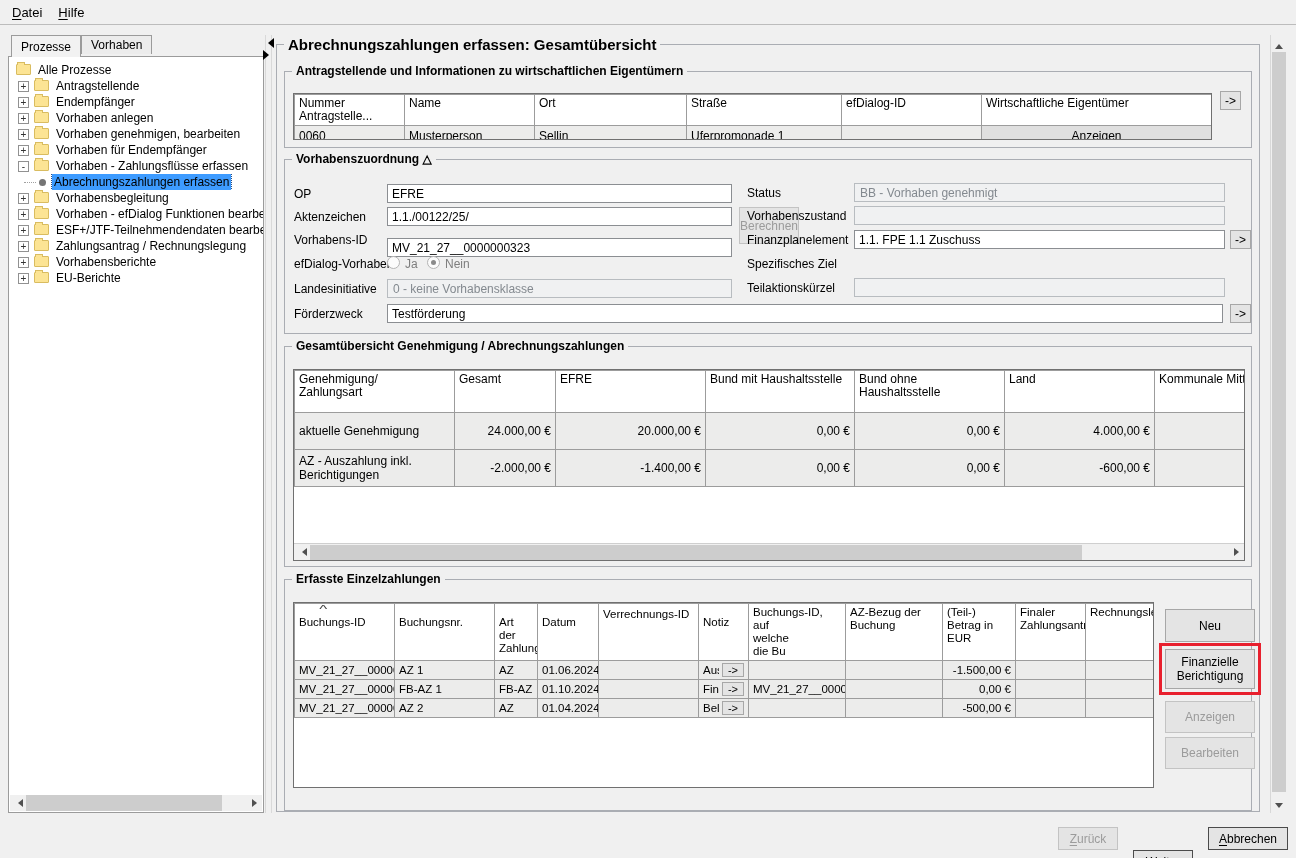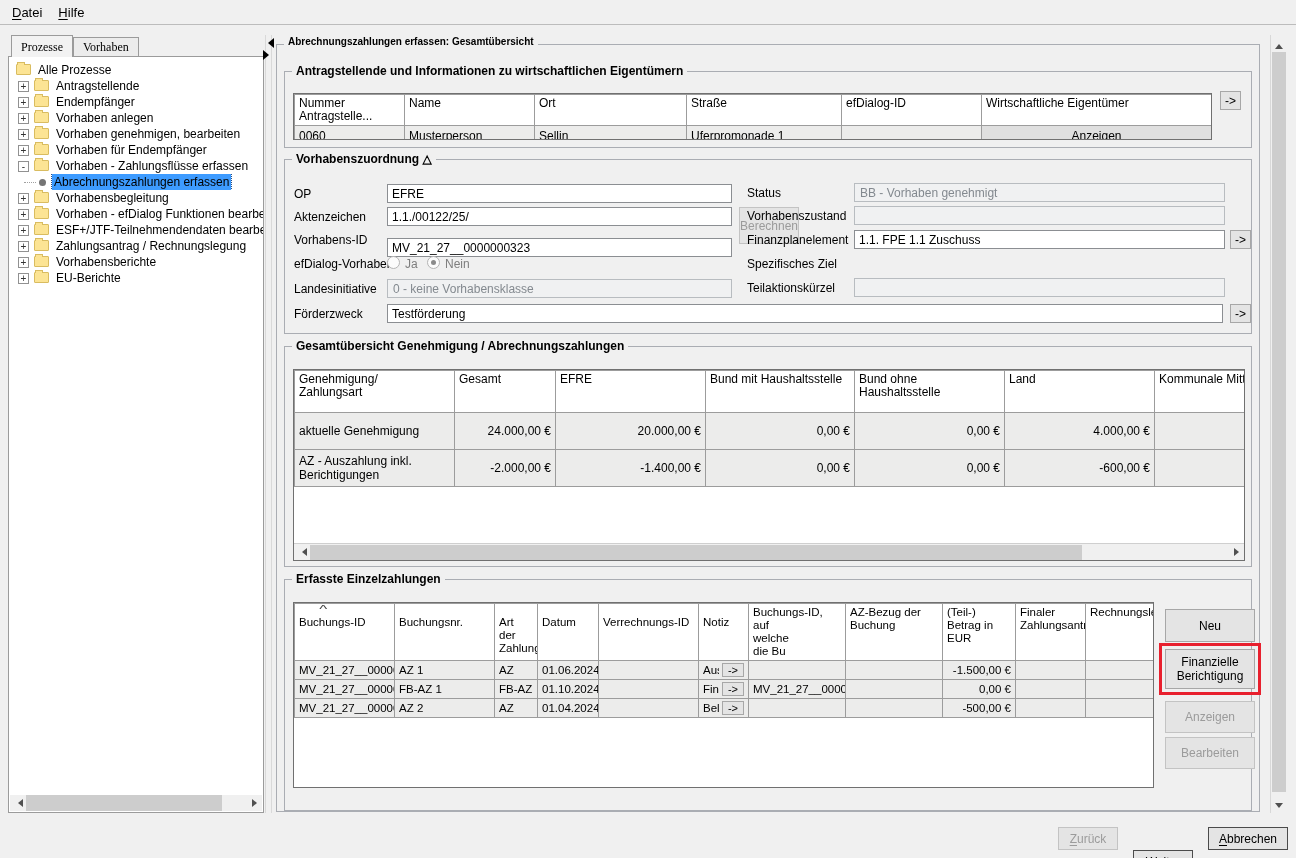--- a/index.html
+++ b/index.html
@@ -14,21 +14,21 @@
   }
 
   
   .menubar { position:absolute; top:0; left:0; width:1296px; height:25px;
              border-bottom:1px solid #bcbcbc; display:flex; align-items:center; padding-left:4px; }
   .menu-item { padding:3px 8px; font-size:13px; cursor:default; }
   .accel { text-decoration:underline; text-underline-offset:2px; }
 
   
   .sidebar { position:absolute; left:8px; top:35px; width:256px; height:778px; }
-  .tabstrip { display:flex; align-items:center; height:22px; padding-left:3px;font-family:Liberation Serif, serif; }
+  .tabstrip { display:flex; align-items:flex-start; height:22px; padding-left:3px; }
   .tab { border:1px solid #9b9b9b; border-bottom:none; background:#ececec;
          padding:2px 9px 2px; height:19px; font-size:12px; }
   .tab.active { background:#f2f2f2; height:22px; padding-top:4px; position:relative; z-index:2; }
   .tree-panel { position:absolute; left:0; right:0; top:21px; bottom:0;
                 border:1px solid #9b9b9b; background:#fff; overflow:hidden; }
   .tree { padding-top:5px; }
   .tree-row { display:flex; align-items:center; height:16px; white-space:nowrap; overflow:hidden; }
   .expander { width:11px; height:11px; flex:none; border:1px solid #919191; background:#fff;
               font-size:10px; line-height:9px; text-align:center; margin-right:5px; color:#333; }
   .folder { width:15px; height:11px; flex:none; background:#fce494; border:1px solid #d9bc60;
@@ -55,21 +55,21 @@
   .tri-black-right{ border:5px solid transparent; border-left:6px solid #000; }
 
   
   .splitter { position:absolute; left:265px; top:35px; width:7px; height:778px;
               border-left:1px solid #d9d9d9; border-right:1px solid #d9d9d9; }
 
   
   .groupbox { position:absolute; border:1px solid #aaadb3; }
   .gb-title { position:absolute; top:-8px; left:7px; background:#f0f0f0; padding:0 4px;
               font-weight:bold; font-size:12px; white-space:nowrap; }
-  .gb-title.big { font-size:10px; top:-9px; }
+  .gb-title.big { font-size:15px; top:-9px; }
 
   
   .tb { position:absolute; height:19px; border:1px solid #8b8e92; background:#fff;
         padding:2px 4px 0; overflow:hidden; white-space:nowrap; }
   .combo { position:absolute; height:19px; border:1px solid #b8bcc0; background:#f0f1f2;
            color:#83898f; padding:2px 20px 0 5px; overflow:hidden; white-space:nowrap; }
   .zlbl { position:absolute; white-space:nowrap; }
   .radio { position:absolute; width:13px; height:13px; border-radius:50%;
            border:1px solid #b4b4b4; background:#fbfbfb; }
   .radio.checked::after { content:""; position:absolute; left:3px; top:3px; width:5px; height:5px;
@@ -379,21 +379,21 @@
             <col style="width:70px">
             <col style="width:74px">
           </colgroup>
         <tbody>
             <tr style="height:40px">
           <th style="position:relative;padding-top:12px"><span class="sortglyph">^</span><span>Buchungs-ID</span></th>
           <th style="padding-top:12px">Buchungsnr.</th>
           <th style="padding-top:12px">Art der
 Zahlung</th>
           <th style="padding-top:12px">Datum</th>
-          <th style="padding-top:12px">Verrechnungs-ID</th>
+          <th style="padding-top:4px">Verrechnungs-ID</th>
           <th style="padding-top:12px">Notiz</th>
           <th>Buchungs-ID, auf
 welche
 die Bu</th>
           <th>AZ-Bezug der
 Buchung</th>
           <th>(Teil-)
 Betrag in
 EUR</th>
           <th>Finaler

